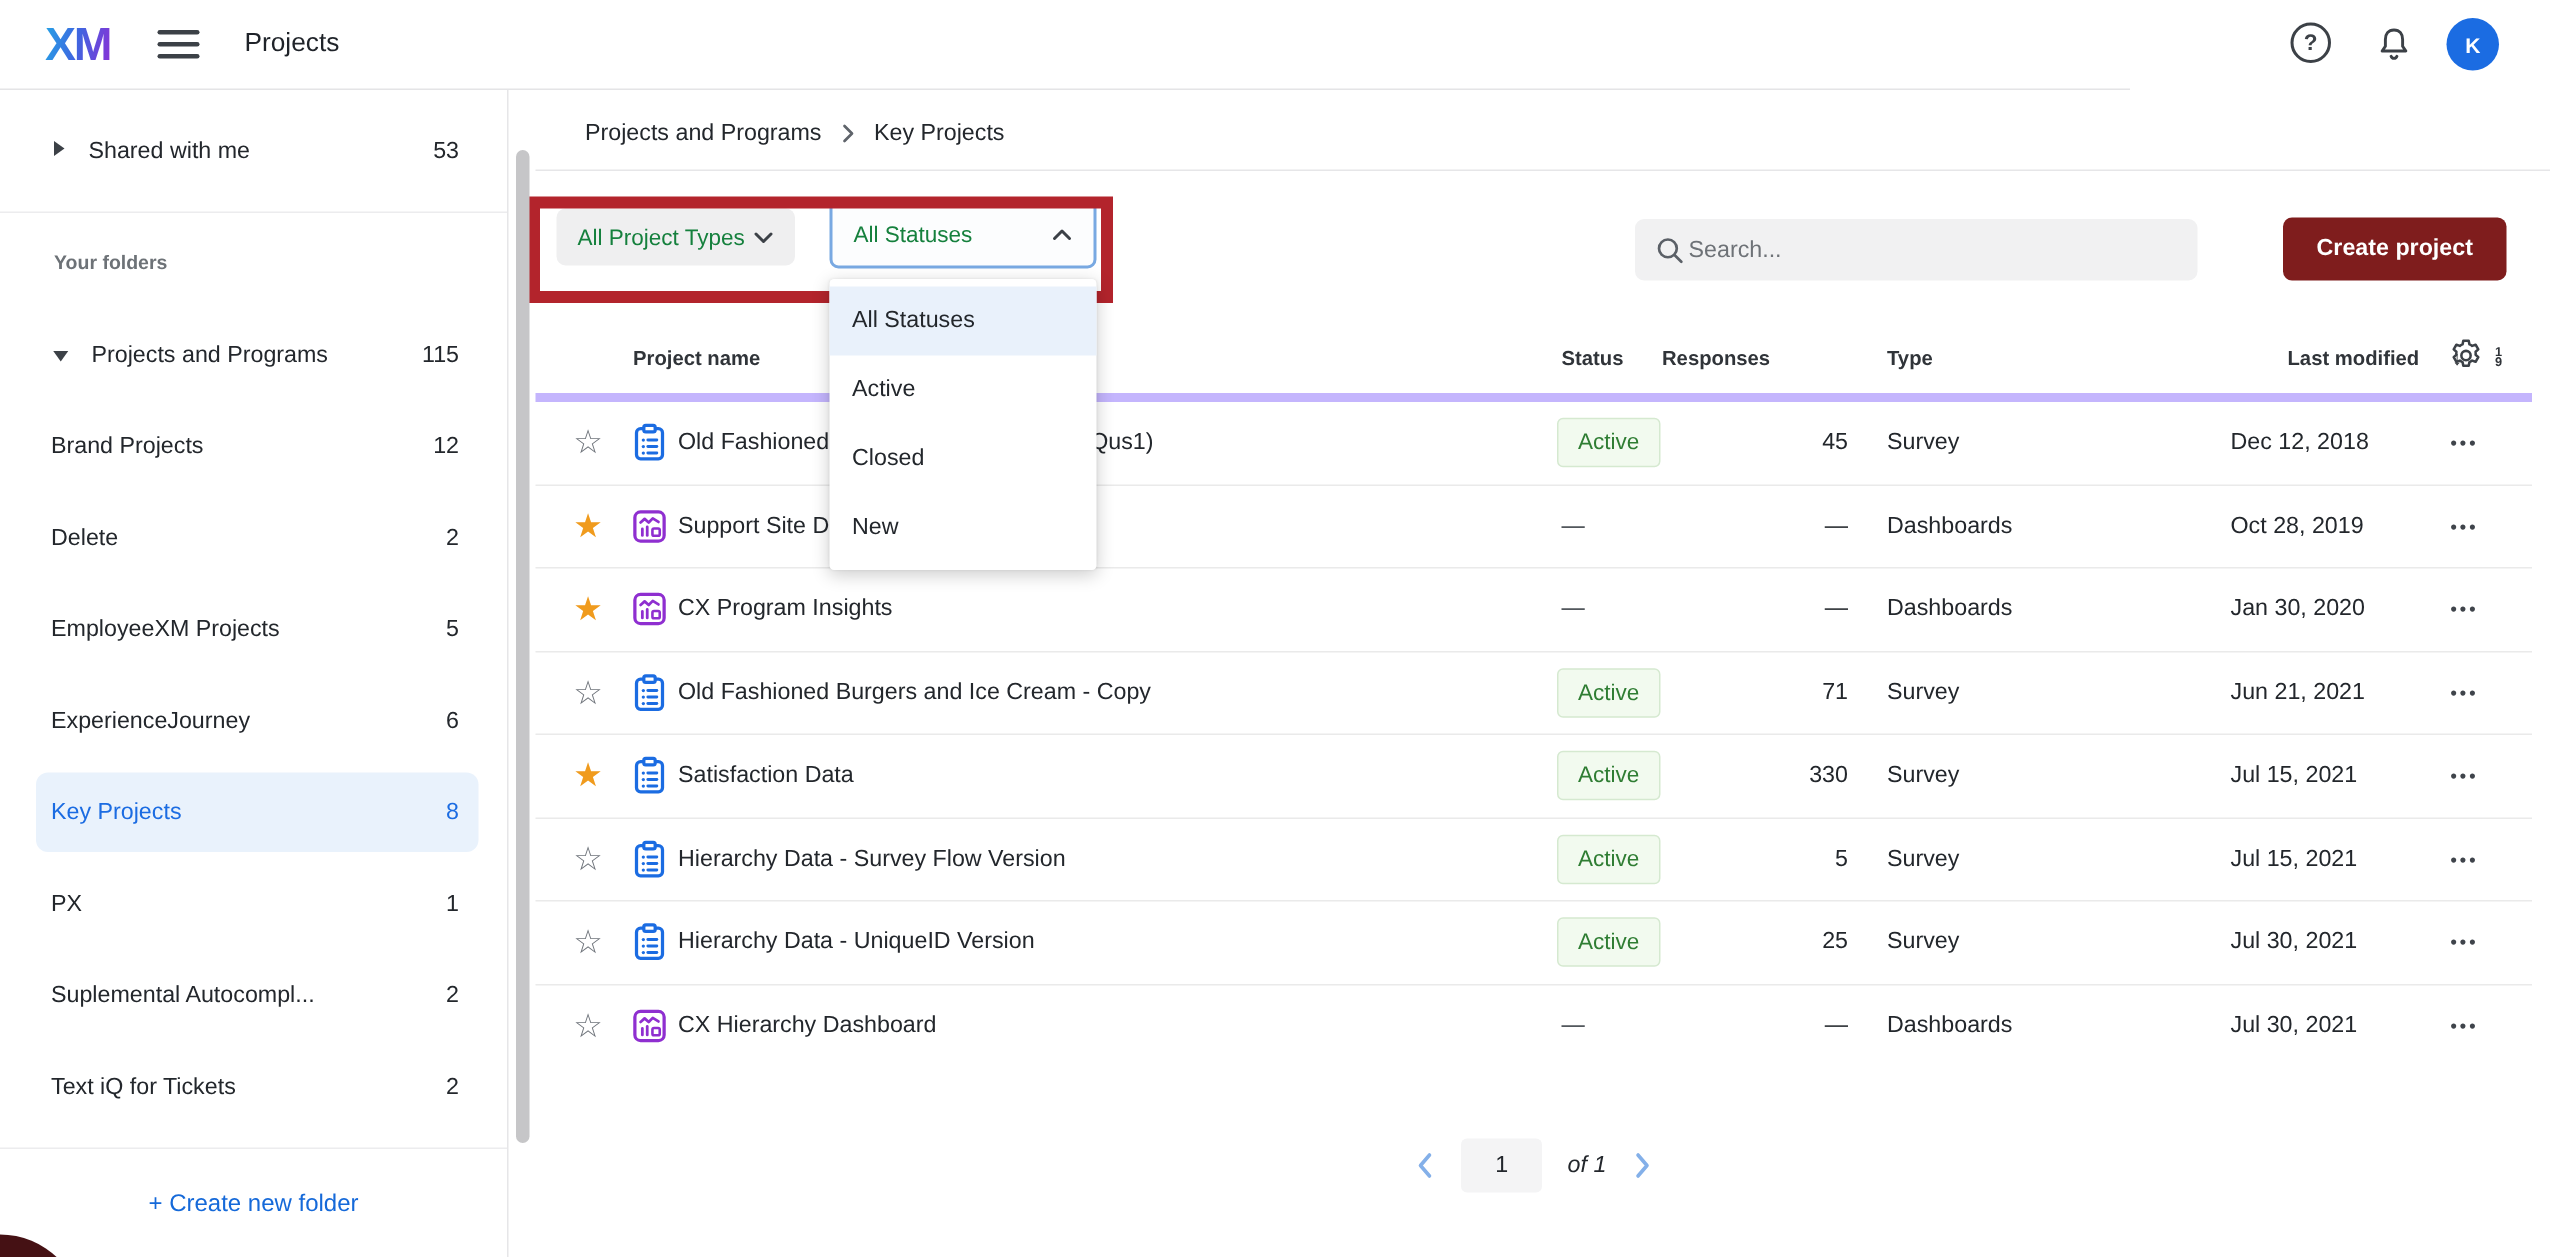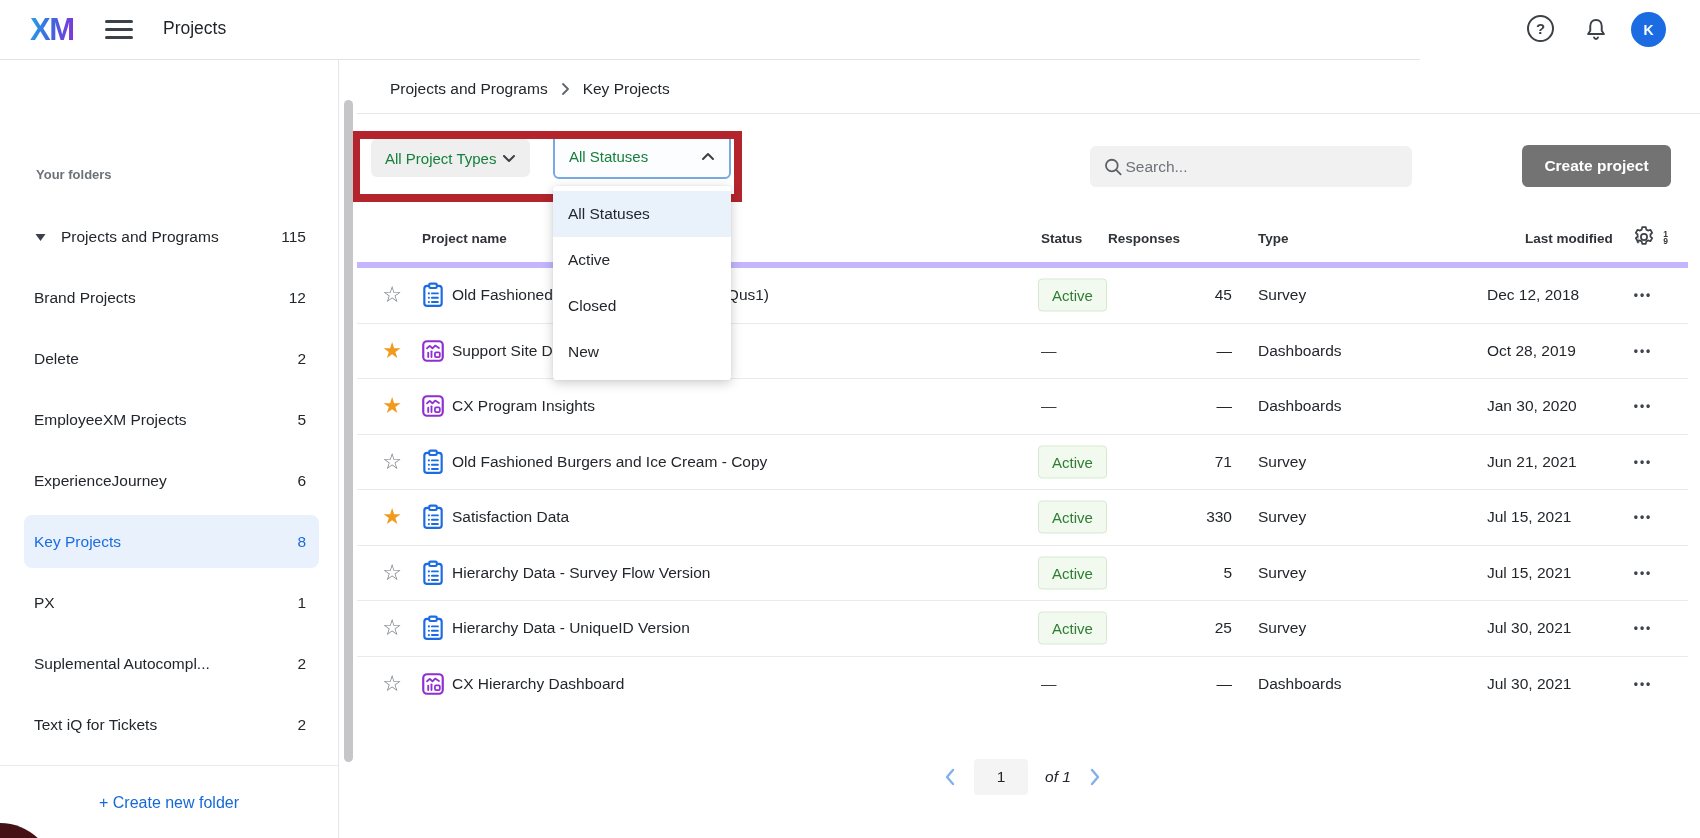--- a/index.html
+++ b/index.html
@@ -59,26 +59,26 @@
              border:8px solid #b3242c; z-index:5; pointer-events:none; }
   .btn-filter { position:absolute; display:flex; align-items:center; padding:0 14px;
                 font-size:15px; color:#15803d; border-radius:6px; cursor:pointer; }
   .btn-apt { left:371px; top:139px; width:159px; height:38px; background:#efeff0; }
   .btn-as  { left:553px; top:133px; width:178px; height:46px; background:#fcfdfe; border:2px solid #79a9e2; }
   .btn-filter .chev { margin-left:auto; display:flex; }
   .menu { position:absolute; left:553px; top:186px; width:178px; background:#fff; border-radius:3px;
           box-shadow:0 3px 12px rgba(0,0,0,.2), 0 0 2px rgba(0,0,0,.08); z-index:10; padding:5px 0; }
   .menu-item { height:46px; display:flex; align-items:center; padding:0 15px; font-size:15.5px; cursor:pointer; }
   .menu-item.selected { background:#e9f1fb; }
-  .search { position:absolute; left:1090px; top:146px; width:322px; height:41px; background:#f1f1f2;
+  .search { position:absolute; left:1090px; top:146px; width:375px; height:41px; background:#f1f1f2;
             border-radius:6px; display:flex; align-items:center; padding:0 13px; }
   .search input { border:none; background:transparent; outline:none; font:inherit; font-size:15.5px;
                   color:#23272c; width:100%; }
   .search input::placeholder { color:#6e7277; }
-  .create-btn { position:absolute; left:1522px; top:145px; width:149px; height:42px; background:#737373;
+  .create-btn { position:absolute; left:1522px; top:145px; width:149px; height:42px; background:#7f1d1d;
                 color:#fff; border:none; border-radius:6px; font-family:inherit; font-size:15.5px;
                 font-weight:700; cursor:pointer; }
   
   .thead { position:absolute; top:210px; left:357px; right:12px; height:58px; border-bottom:6px solid #c4b5fd; }
   .th { position:absolute; top:21px; font-size:13.5px; font-weight:700; color:#303439; }
   .th-name { left:65px; }
   .th-status { left:684px; }
   .th-resp { left:751px; width:124px; }
   .th-type { left:901px; }
   .th-mod { left:1168px; display:flex; gap:22px; cursor:pointer; }
@@ -134,20 +134,29 @@
         <path d="M12 3.2c-3.6 0-5.3 2.7-5.3 5.8v4.2l-2 3h14.6l-2-3V9c0-3.1-1.7-5.8-5.3-5.8Z" fill="none" stroke="#3c4147" stroke-width="1.8" stroke-linejoin="round"></path>
         <path d="M10.2 19.4a1.9 1.9 0 0 0 3.6 0" fill="none" stroke="#3c4147" stroke-width="1.8" stroke-linecap="round"></path>
       </svg>
   </div>
   <div class="avatar">
       <span>K</span>
     </div>
 </div>
 
 <div class="sidebar">
+  <div class="shared-row">
+    <span class="caret">
+      <svg width="10" height="12" viewBox="0 0 10 12">
+          <polygon points="2,1 9,6 2,11" fill="#3c4147"></polygon>
+        </svg>
+    </span>
+    <span class="lbl">Shared with me</span>
+    <span class="count">53</span>
+  </div>
   <div class="yf-label">Your folders</div>
   <div class="folders" id="folder-list">
   <div class="folder-row">
     <span class="caret">
       <svg width="13" height="10" viewBox="0 0 12 10">
             <polygon points="1,2 11,2 6,9" fill="#3c4147"></polygon>
           </svg>
     </span>
     <span class="lbl">Projects and Programs</span>
     <span class="count">115</span>

